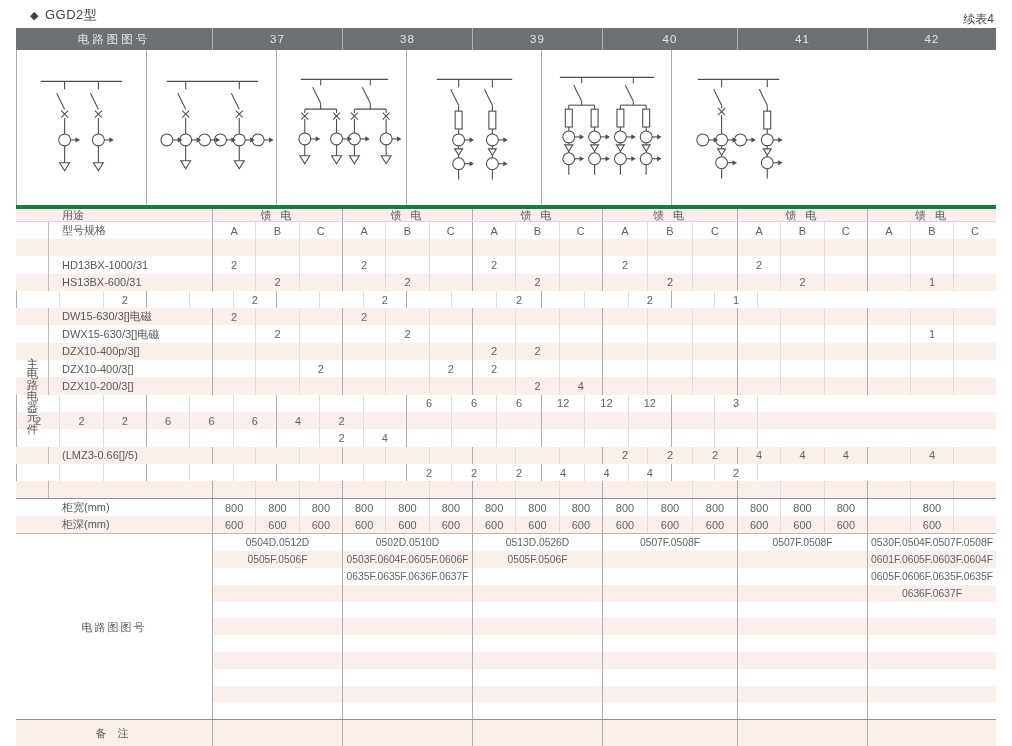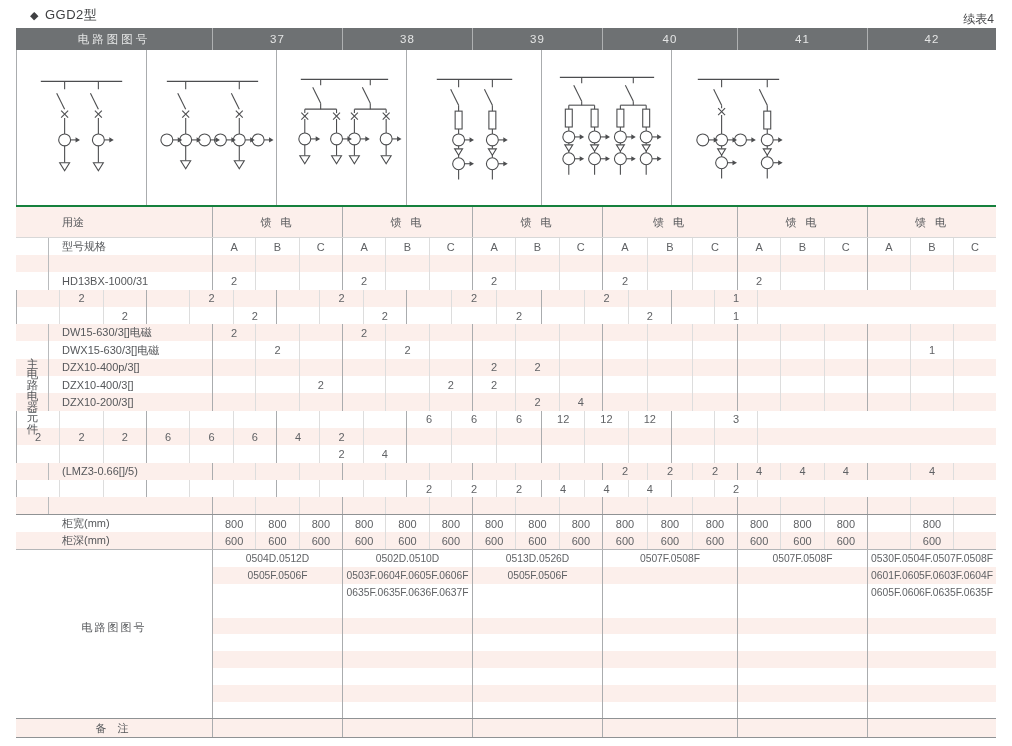--- a/index.html
+++ b/index.html
@@ -18,31 +18,31 @@
   .sch{flex:0 0 auto;border-left:1px solid #aaacae;display:flex;align-items:center;justify-content:center}
   .sub{padding:0}
   .subcell{flex:1 1 0;height:100%;display:flex;align-items:center;justify-content:center;color:#606265}
   .subcell + .subcell{border-left:1px solid #ddd}
   .r-header{height:22px;background:#6e7173;color:#e5e6e6}
   .r-header .lbl{justify-content:center;letter-spacing:3px;font-size:11.5px}
   .r-header .sch{border-left:1px solid rgba(255,255,255,.45);font-size:11.5px;letter-spacing:1px}
   .r-diag{height:155px;background:#fff}
   .r-diag .lbl{justify-content:center;letter-spacing:2px}
   .pk{background:#fcefeb}
-  .r-usage{height:33px;border-top:2px solid #15803d;border-bottom:1px solid #d8d8d8}
+  .r-usage{height:17px;border-top:4px solid #15803d;border-bottom:1px solid #d8d8d8}
   .r-usage .sch{letter-spacing:3px}
   .r-spec{height:17px;background:#fff}
   .r-comp{height:17.3px}
   .r-wd{height:17.5px}
   .r-wd.first{border-top:1.5px solid #8f9294}
   .r-draw{height:16.8px}
   .drawsec{border-top:1px solid #b4b6b8}
   .r-draw .lbl{background:#fff}
   .r-draw .sch{font-size:10.3px;white-space:nowrap;color:#606265}
-  .r-remark{height:20px;border-top:1.5px solid #8f9294;border-bottom:1.5px solid #8f9294;letter-spacing:4px}
+  .r-remark{height:28px;border-top:1.5px solid #8f9294;border-bottom:1.5px solid #8f9294;letter-spacing:4px}
   .strip{position:absolute;left:32px;top:0;bottom:0;width:1px;background:#b9bbbd}
   .sideLabel{position:absolute;left:0;top:258px;width:32px;height:200px;
              writing-mode:vertical-rl;text-orientation:upright;letter-spacing:11px;
              display:flex;align-items:center;justify-content:center;font-size:11.5px;color:#55575a}
   .bigLabel{position:absolute;left:0;top:592px;width:196px;text-align:center;letter-spacing:2px;color:#55575a}
   svg.sld line,svg.sld circle,svg.sld rect,svg.sld path{stroke:#4c4d4f;stroke-width:1.1;fill:none}
   svg.sld .ah{fill:#4c4d4f;stroke:none}
   svg.sld .fu{fill:#fff}
   svg.sld .tr{fill:#fff}
 </style>
@@ -425,20 +425,24 @@
         <div class="subcell"></div>
         <div class="subcell"></div>
       </div>
       <div class="cell sch sub" style="flex:0 0 129px">
         <div class="subcell"></div>
         <div class="subcell"></div>
         <div class="subcell"></div>
       </div>
     </div>
     <div class="row r-comp pk">
+      <div class="cell lbl left">
+        <i class="strip"></i>
+        <span>HS13BX-600/31</span>
+      </div>
       <div class="cell sch sub" style="flex:0 0 130px">
         <div class="subcell"></div>
         <div class="subcell">2</div>
         <div class="subcell"></div>
       </div>
       <div class="cell sch sub" style="flex:0 0 130px">
         <div class="subcell"></div>
         <div class="subcell">2</div>
         <div class="subcell"></div>
       </div>
@@ -968,20 +972,29 @@
         <div class="cell lbl"></div>
         <div class="cell sch" style="flex:0 0 130px"></div>
         <div class="cell sch" style="flex:0 0 130px">0635F.0635F.0636F.0637F</div>
         <div class="cell sch" style="flex:0 0 130px"></div>
         <div class="cell sch" style="flex:0 0 135px"></div>
         <div class="cell sch" style="flex:0 0 130px"></div>
         <div class="cell sch" style="flex:0 0 129px">0605F.0606F.0635F.0635F</div>
       </div>
       <div class="row r-draw">
         <div class="cell lbl"></div>
+        <div class="cell sch pk" style="flex:0 0 130px"></div>
+        <div class="cell sch pk" style="flex:0 0 130px"></div>
+        <div class="cell sch pk" style="flex:0 0 130px"></div>
+        <div class="cell sch pk" style="flex:0 0 135px"></div>
+        <div class="cell sch pk" style="flex:0 0 130px"></div>
+        <div class="cell sch pk" style="flex:0 0 129px">0636F.0637F</div>
+      </div>
+      <div class="row r-draw">
+        <div class="cell lbl"></div>
         <div class="cell sch" style="flex:0 0 130px"></div>
         <div class="cell sch" style="flex:0 0 130px"></div>
         <div class="cell sch" style="flex:0 0 130px"></div>
         <div class="cell sch" style="flex:0 0 135px"></div>
         <div class="cell sch" style="flex:0 0 130px"></div>
         <div class="cell sch" style="flex:0 0 129px"></div>
       </div>
       <div class="row r-draw">
         <div class="cell lbl"></div>
         <div class="cell sch pk" style="flex:0 0 130px"></div>

